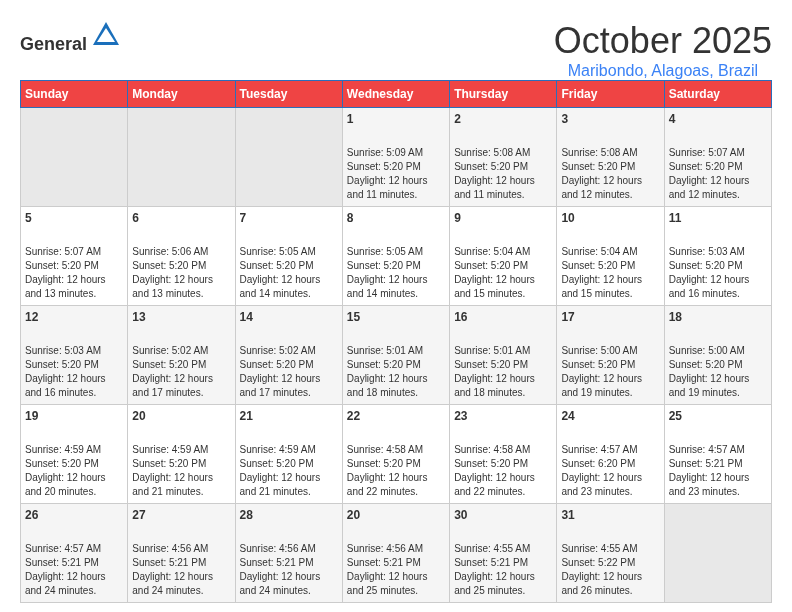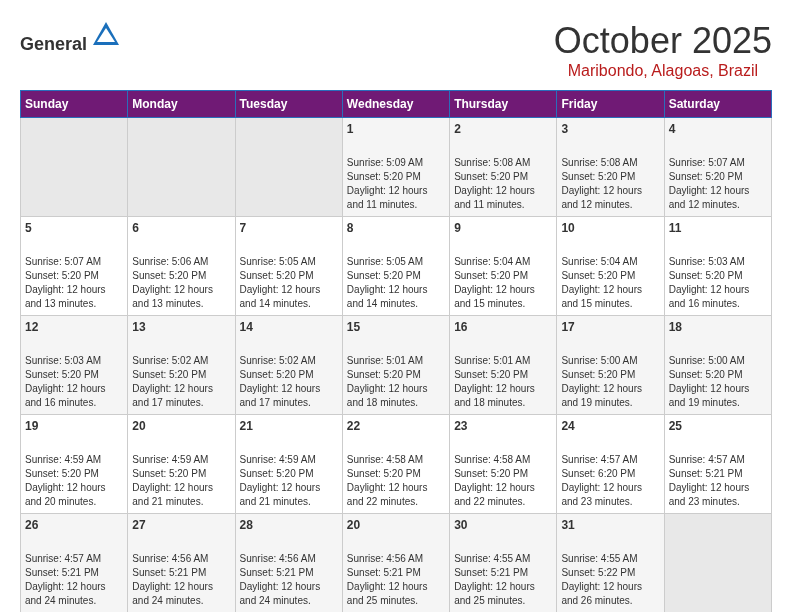--- a/index.html
+++ b/index.html
@@ -7,21 +7,21 @@
       font-family: Arial, sans-serif;
       background: #fff;
       width: 792px;
       min-height: 612px;
       padding: 20px;
     }
     .header {
       display: flex;
       justify-content: space-between;
       align-items: flex-start;
-      margin-bottom: 10px;
+      margin-bottom: 0;
     }
     .logo {
       display: flex;
       align-items: center;
     }
     .logo-text-general {
       font-size: 18px;
       font-weight: bold;
       color: #333;
     }
@@ -38,29 +38,29 @@
     .title-section {
       text-align: center;
     }
     .month-title {
       font-size: 36px;
       font-weight: normal;
       color: #333;
     }
     .location {
       font-size: 16px;
-      color: #b91c1c;
+      color: #3b82f6;
     }
     table {
       width: 100%;
       border-collapse: collapse;
       font-size: 11px;
     }
     thead th {
-      background-color: #701a75;
+      background-color: #ef4444;
       color: #fff;
       padding: 6px 4px;
       text-align: left;
       font-size: 12px;
       font-weight: bold;
       border: 1px solid #2a6ebb;
     }
     tbody td {
       border: 1px solid #ccc;
       padding: 4px;

